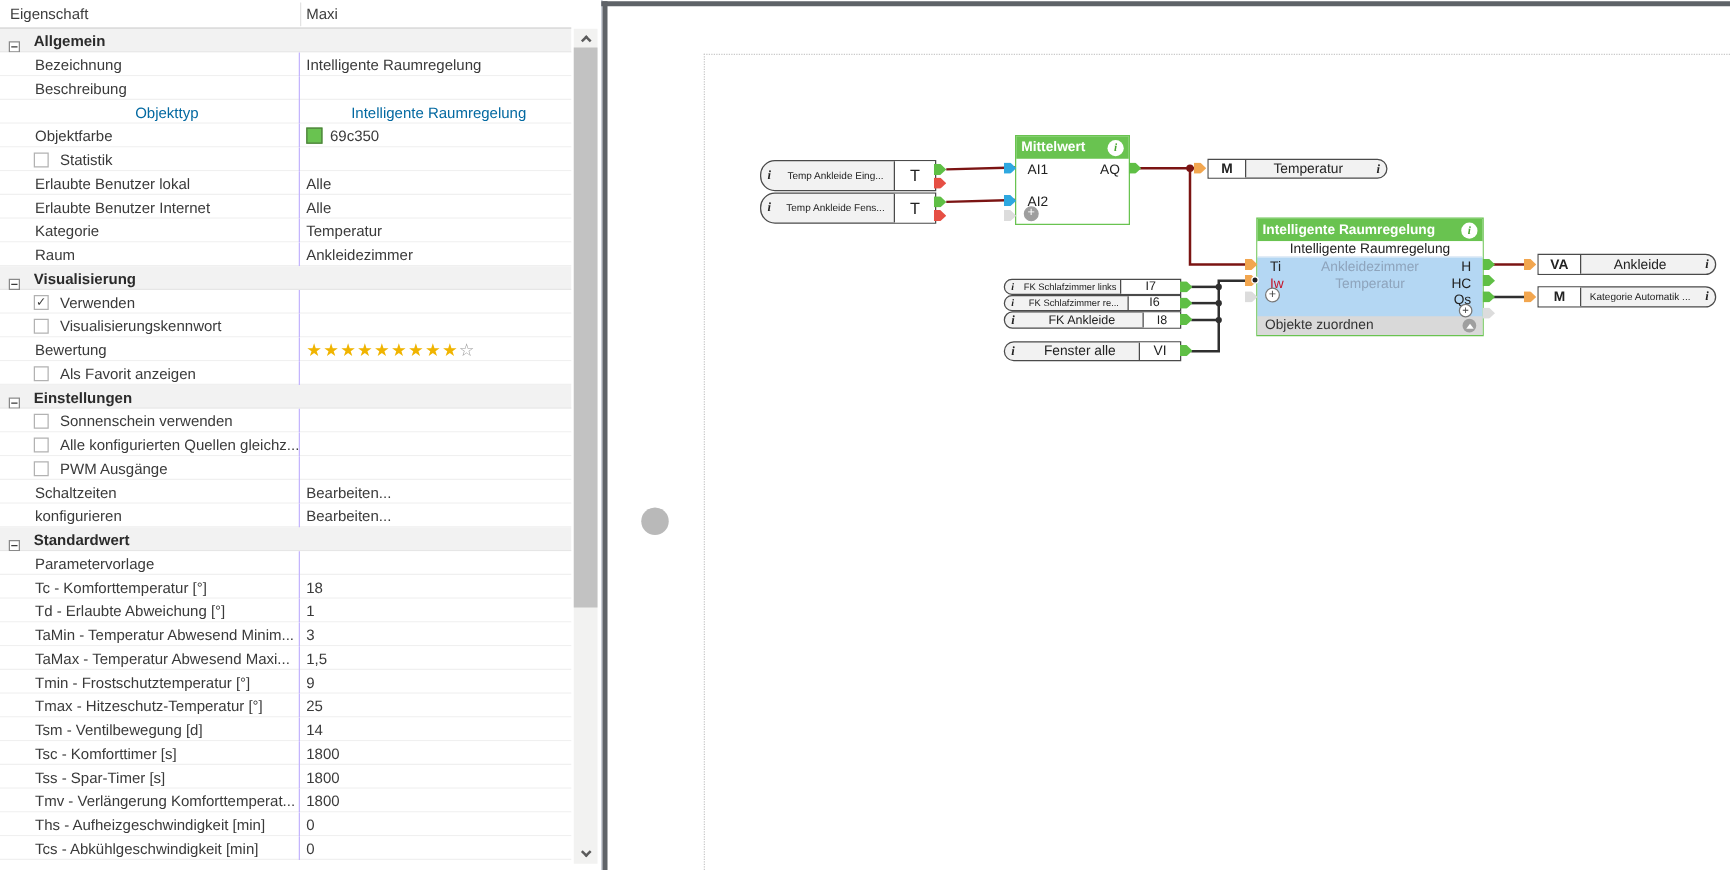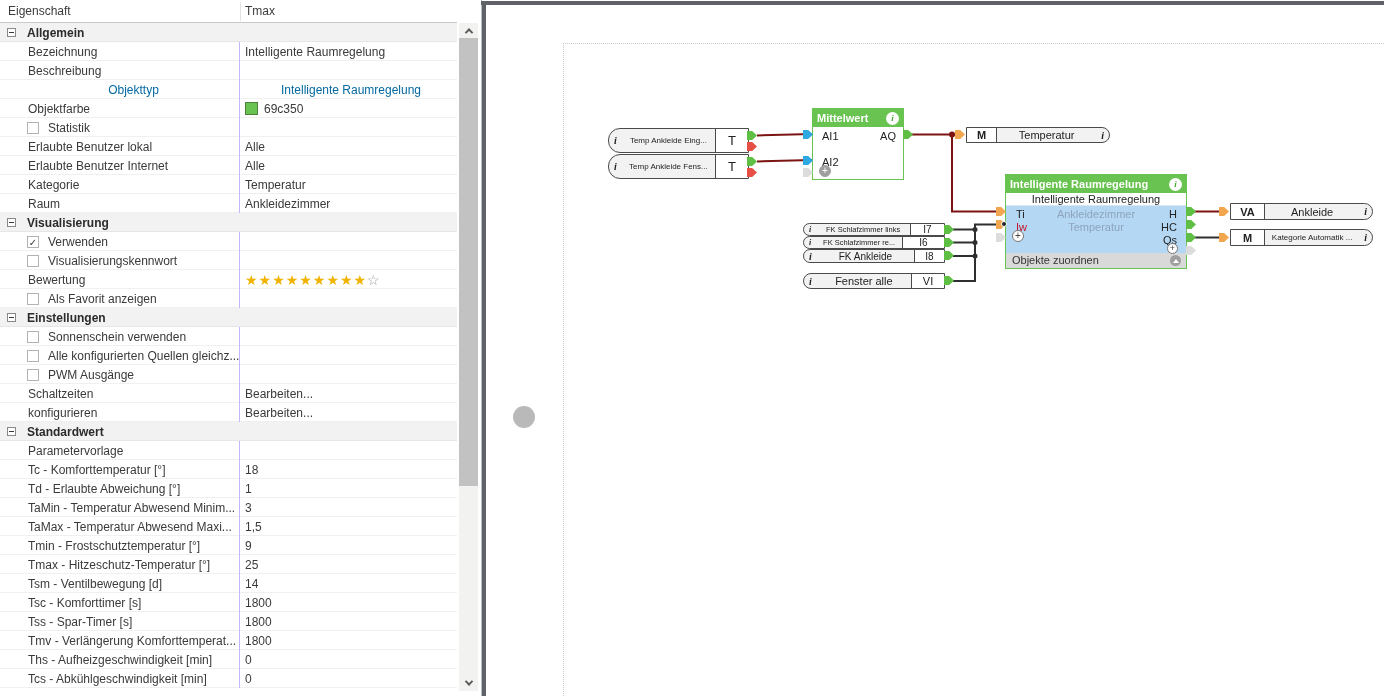--- a/index.html
+++ b/index.html
@@ -15,21 +15,21 @@
   #props-header .h1 { left:8px; }
   #props-header .h2 { left:245px; }
   #props-header .hdiv { position:absolute; left:240px; top:2px; width:1px; height:19px; background:#e3e3e3; }
 
   #props-rows { position:absolute; left:0; top:23px; width:457px; }
   .prow { position:relative; width:457px; height:19px; display:flex; border-bottom:1px solid #f0f0f0; background:#fff; }
   .prow .pcell { height:19px; line-height:18px; font-size:12px; color:#3a3a3a; overflow:hidden; white-space:nowrap; }
   .prow .plabel { width:240px; border-right:1px solid #c4b5fd; display:flex; align-items:center; }
   .prow .pvalue { flex:1; padding-left:5px; display:flex; align-items:center; }
   .prow.t-section { background:#f2f2f2; border-bottom:1px solid #e6e6e6; }
-  .prow.t-section .plabel { border-right:none; }
+  .prow.t-section .plabel { border-right:none;align-items:flex-end; }
   .prow.muted .pcell, .prow.muted .lab { color:#0369a1;justify-content:center; }
   .lab { padding-left:28px; }
   .prow.t-checkbox .lab { padding-left:9px; }
   .expander { width:9px; height:9px; border:1px solid #898989; background:#fff; margin-left:7px;
               display:inline-flex; align-items:center; justify-content:center; flex:0 0 auto; }
   .expander .minus { width:5px; height:1px; background:#3a3a3a; }
   .seclbl { font-weight:bold; color:#2b2b2b; padding-left:11px; font-size:12px; }
   .cbx { width:12px; height:12px; border:1px solid #b2b2b2; background:#fff; margin-left:27px;
          flex:0 0 auto; font-size:10px; line-height:11px; text-align:center; color:#3a3a3a; }
   .swatch { width:13px; height:13px; border:1px solid #4e7d3c; display:inline-block; margin-right:6px; flex:0 0 auto; }
@@ -103,21 +103,21 @@
 </style>
 </head>
 <body>
 
 <div id="root">
 
   <div id="props">
     <div id="props-header">
       <span class="hcell h1">Eigenschaft</span>
       <span class="hdiv"></span>
-      <span class="hcell h2">Tmax</span>
+      <span class="hcell h2">Maxi</span>
     </div>
     <div id="props-rows">
         <div class="prow t-section">
           <div class="pcell plabel">
             <span class="expander">
               <span class="minus"></span>
             </span>
             <span class="seclbl">Allgemein</span>
           </div>
           <div class="pcell pvalue"></div>
@@ -427,21 +427,21 @@
   <span class="conn corange" style="left:955px;top:130px"></span>
   <div class="cap rright" style="left:966px;top:127px;width:144px;height:16px">
     <span class="port pr f11" style="width:30px;font-weight:bold">M</span>
     <span class="lbl f11">Temperatur</span>
     <span class="iglyph">i</span>
   </div>
 
   <div class="cap rleft" style="left:803px;top:223px;width:142px;height:13px;border-radius:7px 0 0 7px">
     <span class="iglyph" style="font-size:8px">i</span>
     <span class="lbl f7">FK Schlafzimmer links</span>
-    <span class="port pl f10" style="width:34px">I7</span>
+    <span class="port pl f10" style="width:48px">I7</span>
   </div>
   <span class="conn cgreen" style="left:944px;top:225px"></span>
 
   <div class="cap rleft" style="left:803px;top:236px;width:142px;height:13px;border-radius:7px 0 0 7px">
     <span class="iglyph" style="font-size:8px">i</span>
     <span class="lbl f7">FK Schlafzimmer re...</span>
     <span class="port pl f10" style="width:42px">I6</span>
   </div>
   <span class="conn cgreen" style="left:944px;top:238px"></span>
 

